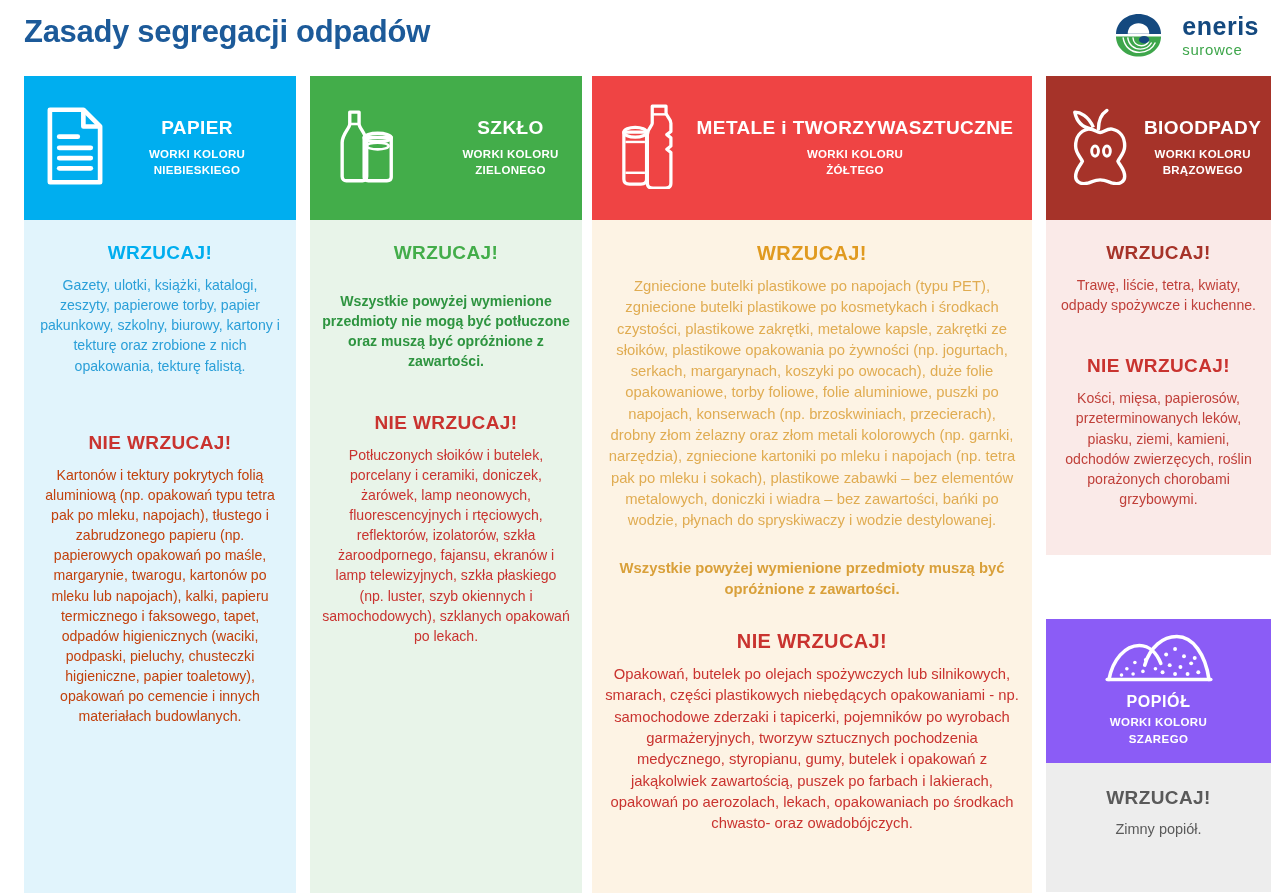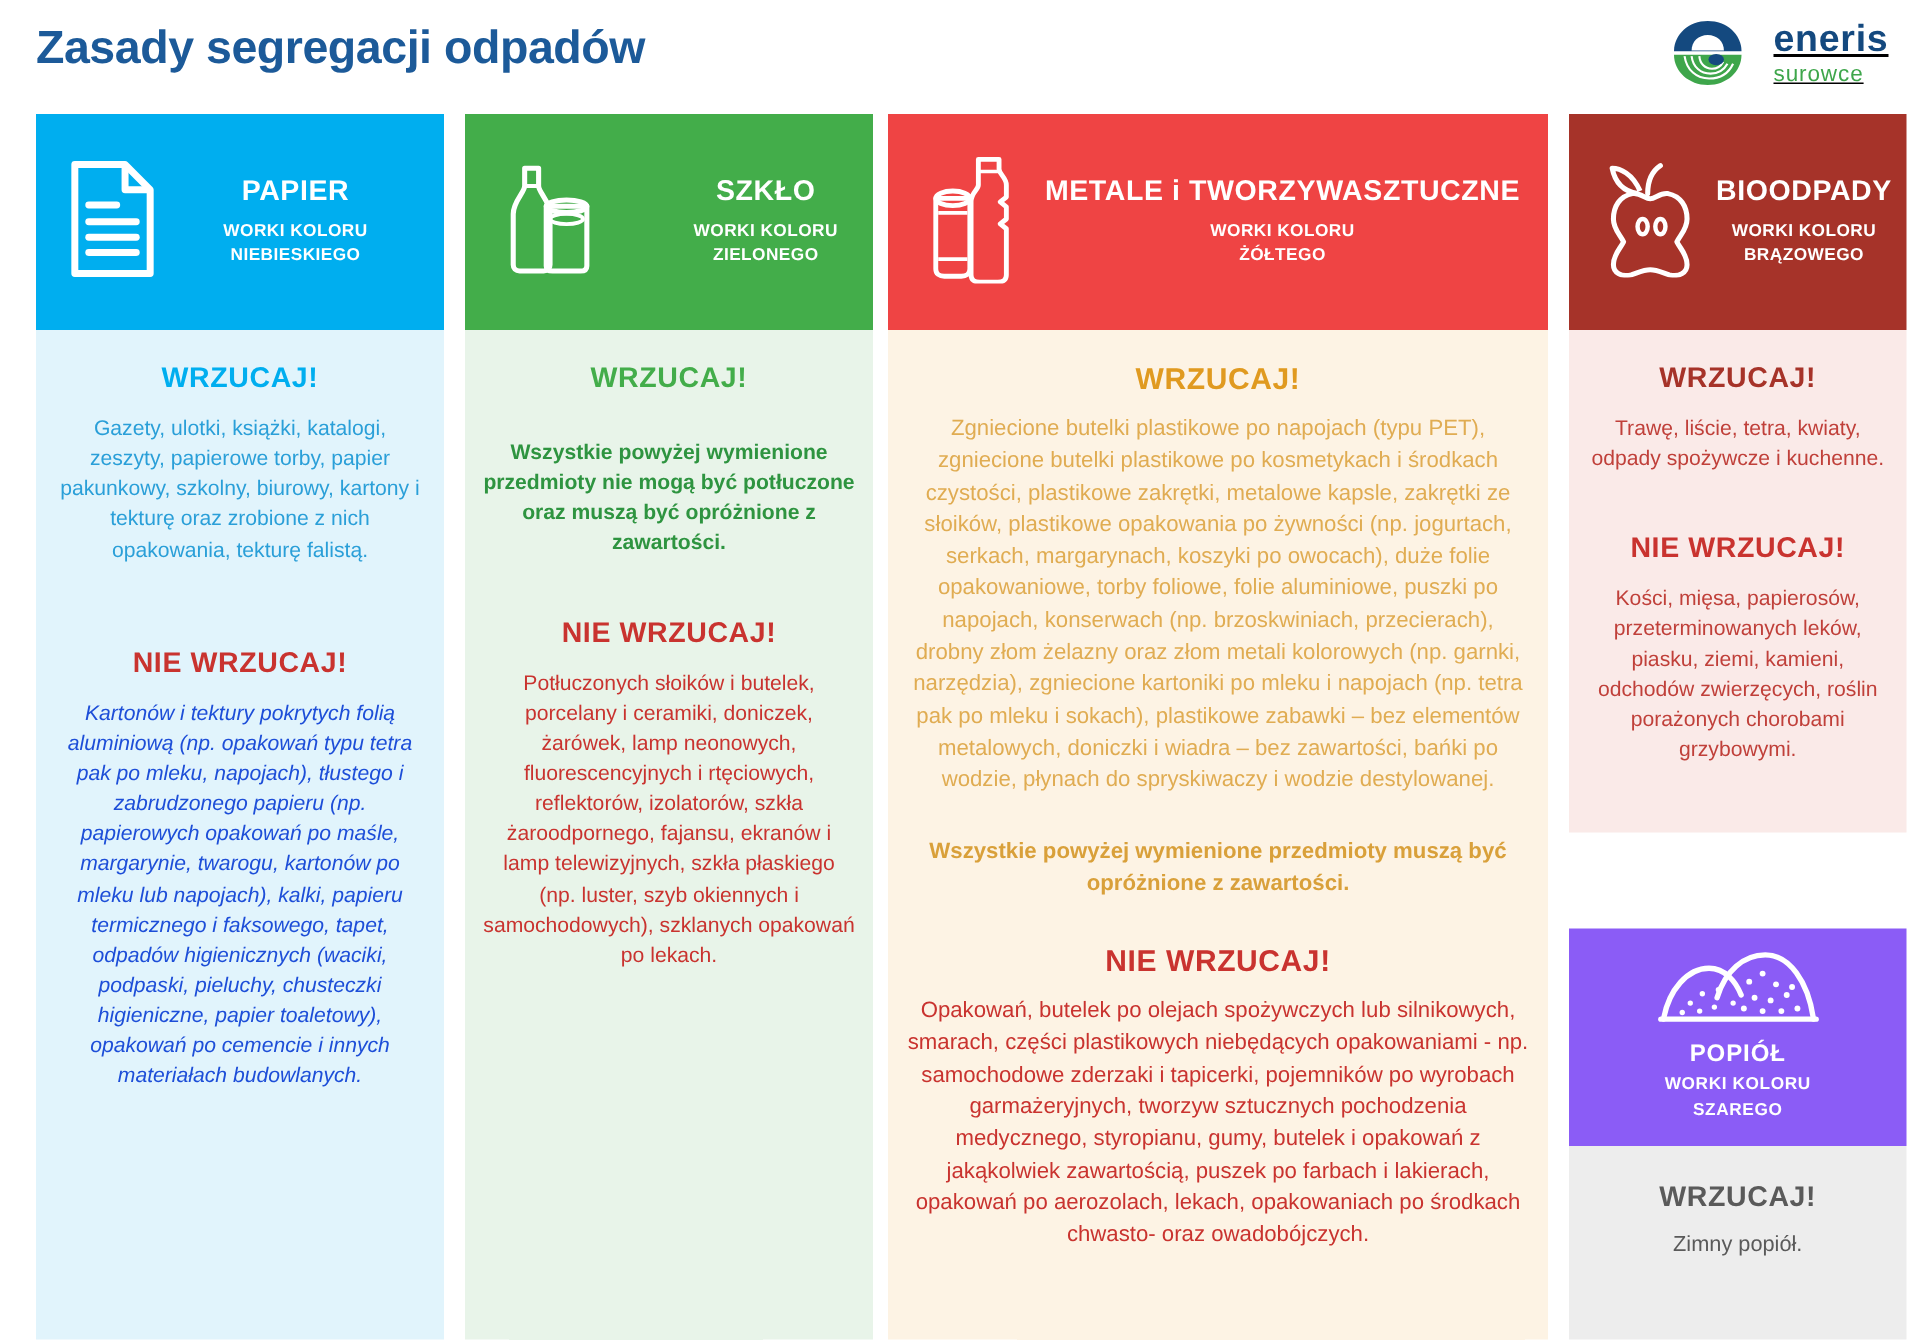--- a/index.html
+++ b/index.html
@@ -16,21 +16,21 @@
   .page-header{
     position:absolute; left:0; top:0; width:1277px; height:76px;
   }
   .page-title{
     position:absolute; left:24px; top:14px;
     font-size:31px; font-weight:bold; color:#1C5A99;
     letter-spacing:-0.3px; white-space:nowrap;
   }
   .brand{
     position:absolute; right:18px; top:13px;
-    display:flex; align-items:center; gap:20px;text-decoration:underline;
+    display:flex; align-items:center; gap:20px;
   }
   .brand-mark{ width:47px; height:45px; flex:0 0 auto; }
   .brand-words{ display:flex; flex-direction:column; line-height:1; }
   .brand-name{
     font-size:25px; font-weight:bold; color:#14497F; letter-spacing:0.5px;
   }
   .brand-sub{
     font-size:15px; color:#3EA64B; letter-spacing:0.6px; margin-top:3px;
   }
 
@@ -73,21 +73,21 @@
   .para{ font-size:14.1px; line-height:1.43; margin:0 0 0 0; }
   .para.strong{ font-weight:bold; }
   .gap-s{ height:16px; }
   .gap-m{ height:26px; }
   .gap-l{ height:36px; }
 
   
   .col-paper  .col-head{ background:#00AEEF; }
   .col-paper  .col-body{ background:#E1F4FC; color:#2A9FD8; min-height:673px; }
   .col-paper  .sec-title.yes{ color:#00AEEF; }
-  .col-paper  .para.red{ color:#1d4ed8;font-style:italic; }
+  .col-paper  .para.red{ color:#c2410c; }
   .col-paper  .para.strong{ color:#1C9BD6; }
 
   
   .col-glass  .col-head{ background:#43AD4A;gap:47px; }
   .col-glass  .col-body{ background:#E8F4E9; color:#3FA24A; min-height:673px; }
   .col-glass  .sec-title.yes{ color:#43AD4A; }
   .col-glass  .para.red{ color:#C9332F; }
   .col-glass  .para.strong{ color:#2E9440; }
 
   

